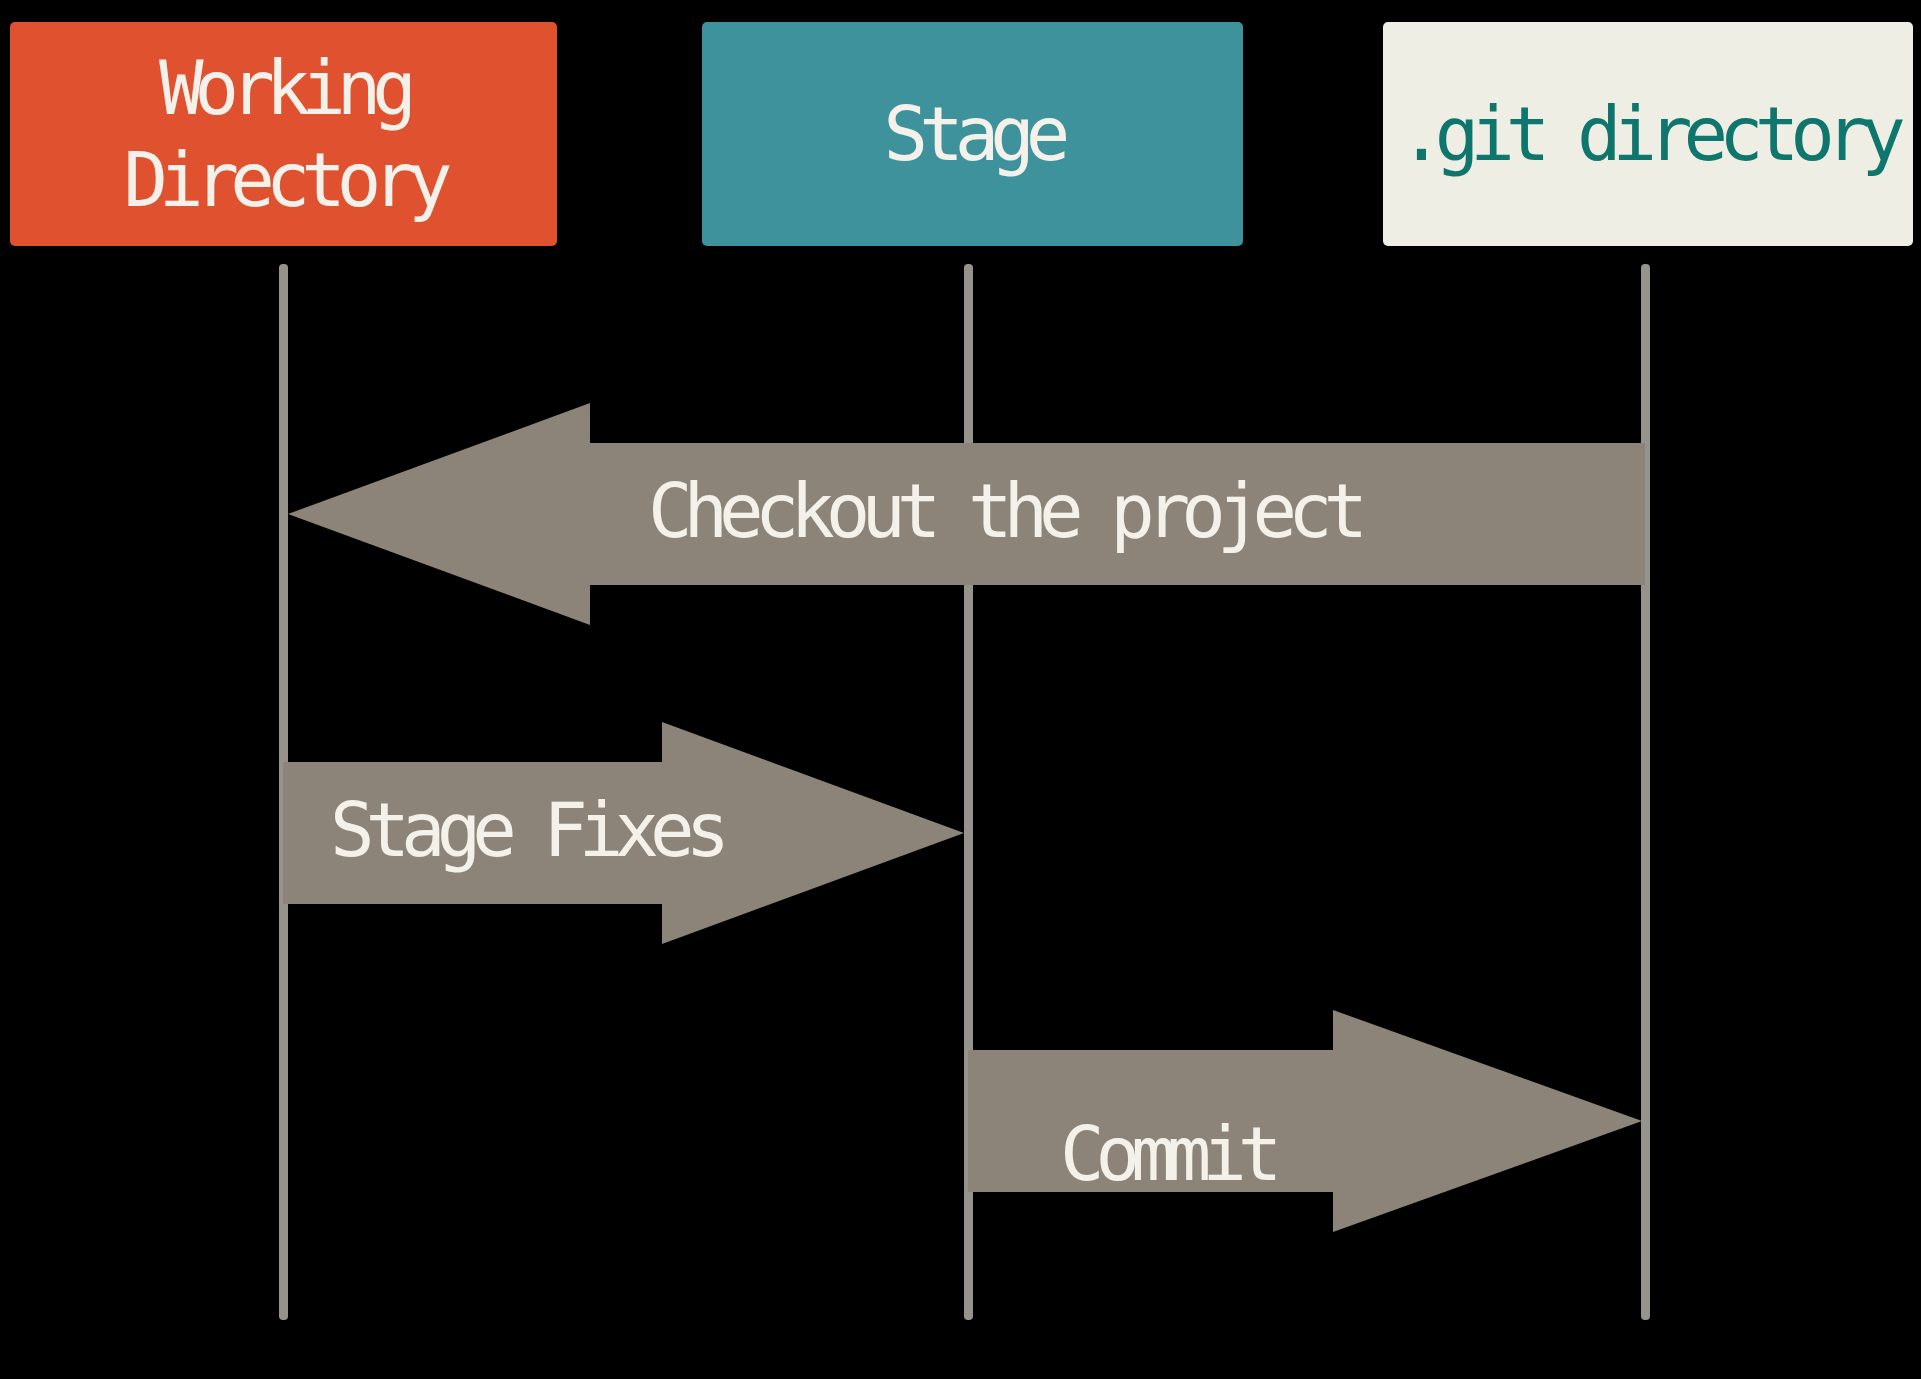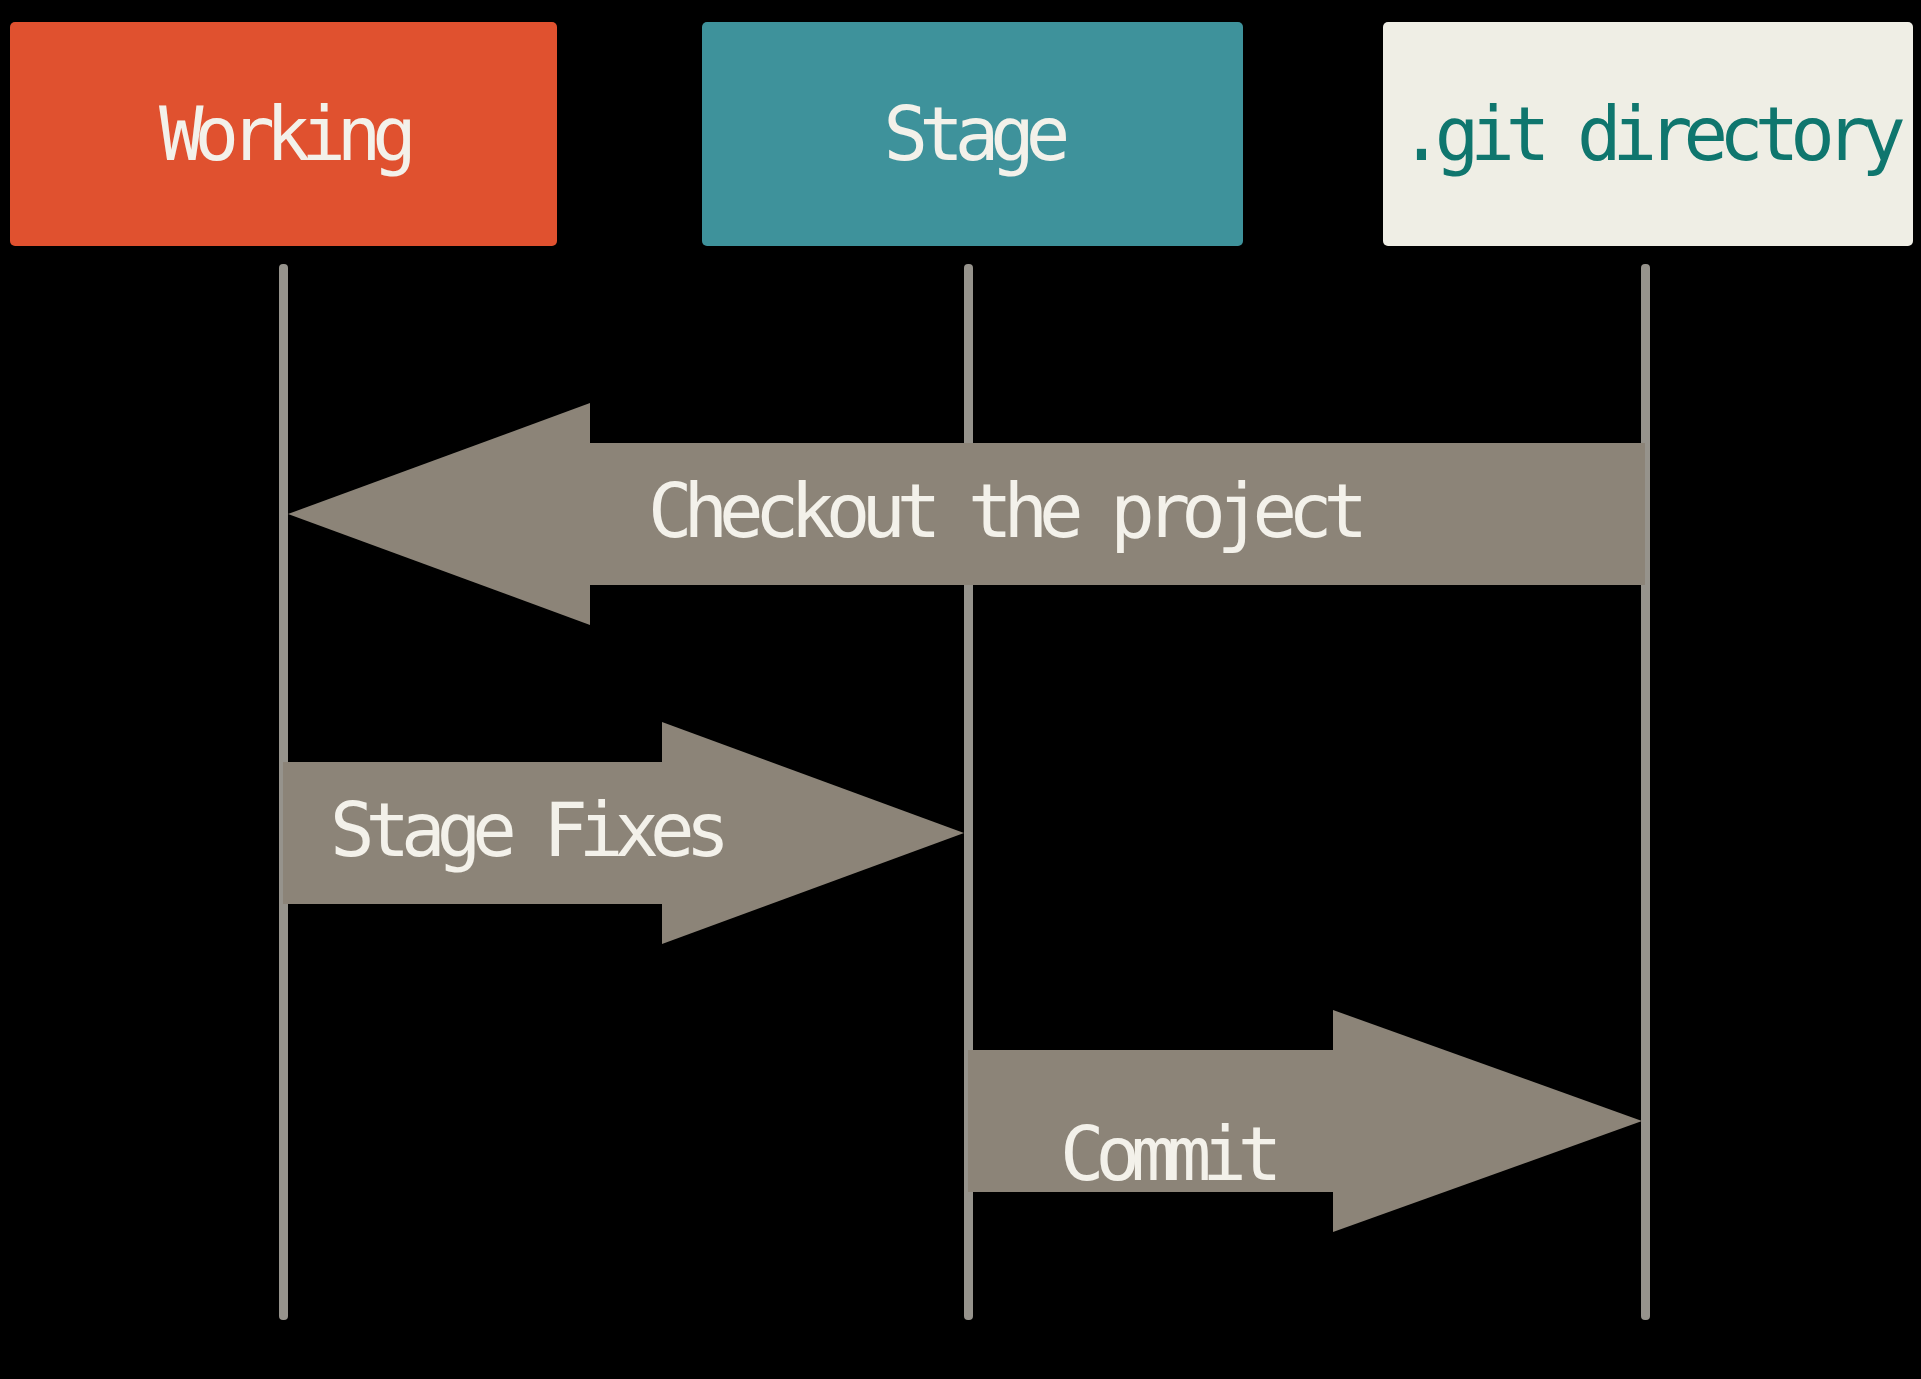--- a/index.html
+++ b/index.html
@@ -88,20 +88,21 @@
   .commit-head  { left: 1333px; top: 1010px; border-left-width: 309px; }
   .commit-label { left: 1060px; top: 1121px; margin-top: 36px; }
 </style>
 </head>
 <body>
 
 <div id="stage">
 
   <div class="col-box box-working">
     <span>Working</span>
+    <span>Directory</span>
   </div>
 
   <div class="col-box box-staging">
     <span>Stage</span>
   </div>
 
   <div class="col-box box-gitdir">
     <span>.git directory</span>
   </div>
 

